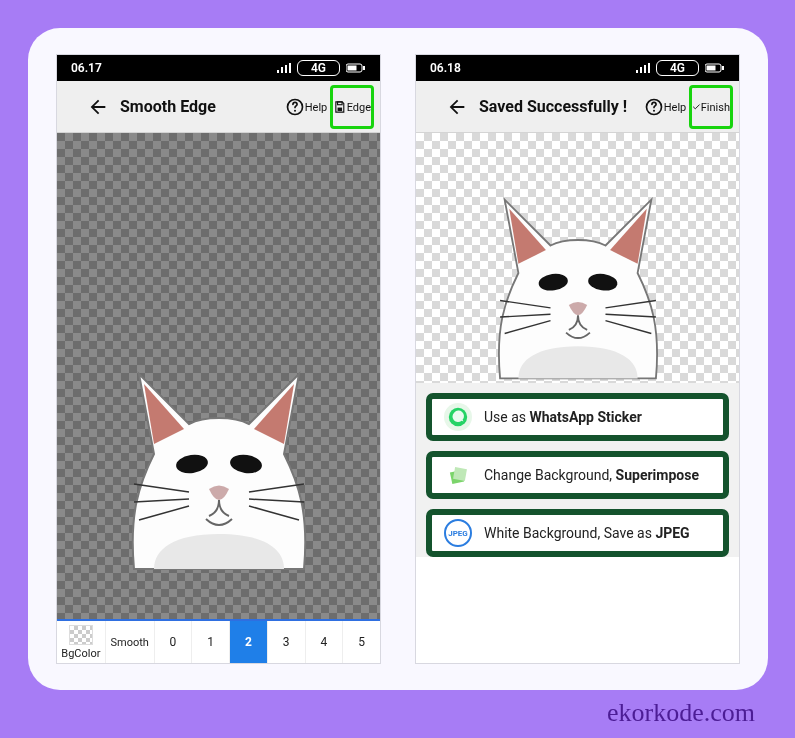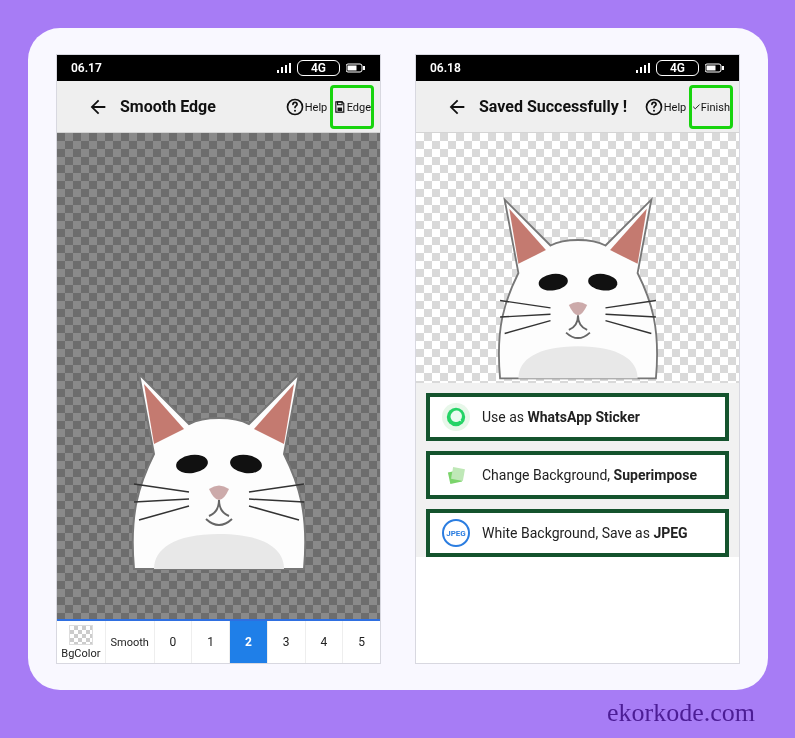--- a/index.html
+++ b/index.html
@@ -140,22 +140,22 @@
   }
   .options-area {
     background:#f1f1f1;
     padding: 10px 10px 0 10px;
     display:flex;
     flex-direction:column;
     gap:10px;
   }
   .option-row {
     background:#fff;
-    border:4px solid #14532d;
-    border-radius:0;
+    border:6px solid #14532d;
+    border-radius:7px;
     height:48px;
     display:flex;
     align-items:center;
     padding:0 12px;
     gap:12px;
     cursor:pointer;
     font-size:14px;
     color:#222;
   }
   .option-row .label b{ font-weight:700; }

